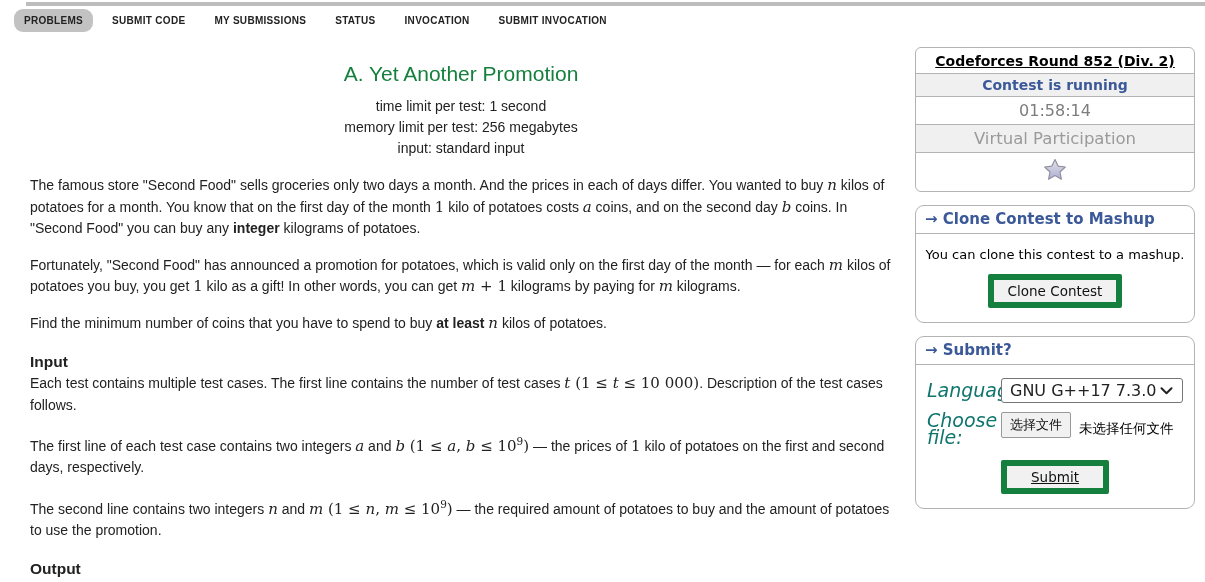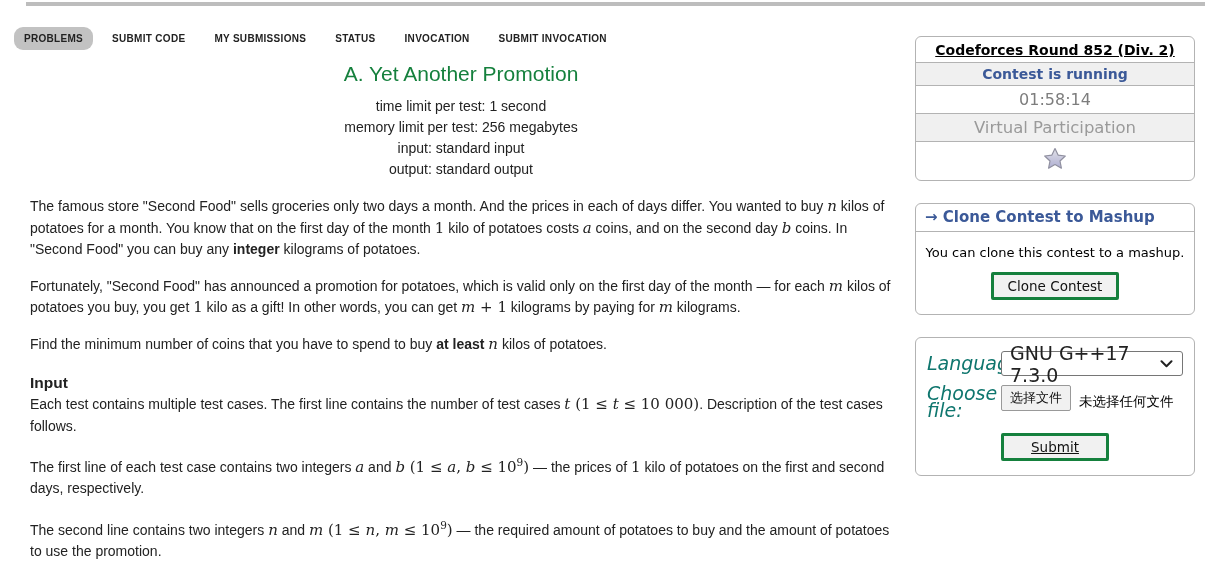--- a/index.html
+++ b/index.html
@@ -9,62 +9,62 @@
   }
   *{box-sizing:border-box;}
   html,body{margin:0;padding:0;}
   body{
     width:1205px;height:582px;position:relative;overflow:hidden;background:#fff;
     font-family:"Liberation Sans",sans-serif;color:var(--text-color);
   }
   
   .top-rule{position:absolute;left:26px;top:2px;width:1179px;height:4px;background:#bdbdbd;}
   
-  .tabs{position:absolute;left:14px;top:27px;display:flex;align-items:center;gap:9px;}
+  .tabs{position:absolute;left:14px;top:9px;display:flex;align-items:center;gap:9px;}
   .tab{font-size:10px;font-weight:bold;letter-spacing:.3px;color:#222;padding:6px 10px;
        border-radius:9px;white-space:nowrap;cursor:pointer;}
   .tab.active{background:var(--tab-active-bg);}
   
   .main{position:absolute;left:30px;top:62px;width:862px;}
   .prob-title{text-align:center;font-size:21px;font-weight:400;margin:0 0 10px;color:#15803d;}
   .limits{text-align:center;font-size:14px;line-height:21px;margin:0 0 16px;}
   .para{font-size:14px;line-height:21.5px;margin:0 0 15px;}
   .sec-h{font-size:15.5px;font-weight:bold;margin:19px 0 2px;}
   .seg-t{}
   .seg-b{font-weight:bold;}
   .seg-m{font-family:"DejaVu Serif",serif;font-style:italic;font-size:15px;line-height:1;}
   .seg-n{font-family:"DejaVu Serif",serif;font-size:15px;line-height:1;}
   sup.seg-s{font-family:"DejaVu Serif",serif;font-size:10.5px;}
   
-  .sidebar{position:absolute;left:915px;top:36px;width:280px;font-family:"DejaVu Sans",sans-serif;}
+  .sidebar{position:absolute;left:915px;top:47px;width:280px;font-family:"DejaVu Sans",sans-serif;}
   .box{border:1px solid var(--box-border);border-radius:6px;background:#fff;overflow:hidden;}
-  .box + .box{margin-top:22px;}
+  .box + .box{margin-top:13px;border-radius:9px;}
   .box-clone{margin-top:25px;}
   .crow{text-align:center;border-bottom:1px solid var(--box-border);padding:3px 6px;}
   .crow:last-child{border-bottom:none;}
   .contest-title a{font-size:14px;font-weight:bold;color:#000;text-decoration:underline;cursor:pointer;}
   .contest-status{font-size:14px;font-weight:bold;color:var(--running-blue);background:var(--row-alt-bg);}
   .contest-timer{font-size:16px;color:var(--timer-gray);padding:4px 6px;}
   .contest-mode{font-size:16.5px;color:var(--mode-gray);background:var(--row-alt-bg);padding:4px 6px;}
   .contest-star{padding:5px 6px 6px;}
   .star-btn{display:inline-block;cursor:pointer;line-height:0;}
   .box-header{font-size:15px;font-weight:bold;color:var(--caption-blue);
               padding:4px 9px 5px;border-bottom:1px solid var(--box-border);}
   .clone-text{font-size:13px;color:#000;text-align:center;padding:13px 6px 5px;}
   .btn-row{text-align:center;padding:7px 0 14px;}
   .std-btn{font-family:"DejaVu Sans",sans-serif;font-size:13.5px;color:#111;
-           background:#f1f1f1;border:3px solid #15803d;border-radius:2px;
+           background:#f1f1f1;border:6px solid #15803d;border-radius:2px;
            padding:3px 14px;cursor:pointer;}
   .submit-form{padding:13px 11px 14px;}
   .form-row{display:flex;align-items:center;margin-bottom:9px;}
   .form-row.top{align-items:flex-start;}
   .form-label{width:74px;flex:0 0 74px;font-size:19px;color:#0f766e;line-height:17px;font-style:italic;}
   .select{flex:1;height:25px;border:1px solid #767676;border-radius:3px;background:#fff;
           display:flex;align-items:center;justify-content:space-between;
-          padding:0 9px 0 8px;font-size:19px;cursor:pointer;}
+          padding:0 9px 0 8px;font-size:16px;cursor:pointer;}
   .file-btn{font-family:Liberation Mono, monospace;font-size:13px;color:#111;
             background:#f1f1f1;border:1px solid #999;border-radius:2px;
             padding:3px 8px;cursor:pointer;white-space:nowrap;}
   .file-status{font-size:13.5px;color:#000;margin-left:8px;white-space:nowrap;align-self:center;}
   .submit-row{text-align:center;margin-top:14px;}
   .submit-btn{min-width:108px;text-decoration:underline;}
 </style>
 </head>
 <body>
 
@@ -78,21 +78,20 @@
   <div class="tab">INVOCATION</div>
   <div class="tab">SUBMIT INVOCATION</div>
 </nav>
 
 <main class="main">
   <h1 class="prob-title">A. Yet Another Promotion</h1>
   <div class="limits">
     <div>time limit per test: 1 second</div>
     <div>memory limit per test: 256 megabytes</div>
     <div>input: standard input</div>
-    <div>output: standard output</div>
   </div>
 
   <p class="para"><span class="seg-t">The famous store "Second Food" sells groceries only two days a month. And the prices in each of days differ. You wanted to buy </span><span class="seg-m">n</span><span class="seg-t"> kilos of potatoes for a month. You know that on the first day of the month </span><span class="seg-n">1</span><span class="seg-t"> kilo of potatoes costs </span><span class="seg-m">a</span><span class="seg-t"> coins, and on the second day </span><span class="seg-m">b</span><span class="seg-t"> coins. In "Second Food" you can buy any </span><span class="seg-b">integer</span><span class="seg-t"> kilograms of potatoes.</span></p>
   <p class="para"><span class="seg-t">Fortunately, "Second Food" has announced a promotion for potatoes, which is valid only on the first day of the month — for each </span><span class="seg-m">m</span><span class="seg-t"> kilos of potatoes you buy, you get </span><span class="seg-n">1</span><span class="seg-t"> kilo as a gift! In other words, you can get </span><span class="seg-m">m</span><span class="seg-n"> + 1</span><span class="seg-t"> kilograms by paying for </span><span class="seg-m">m</span><span class="seg-t"> kilograms.</span></p>
   <p class="para"><span class="seg-t">Find the minimum number of coins that you have to spend to buy </span><span class="seg-b">at least</span><span class="seg-t"> </span><span class="seg-m">n</span><span class="seg-t"> kilos of potatoes.</span></p>
 
   <div class="sec-h">Input</div>
   <p class="para"><span class="seg-t">Each test contains multiple test cases. The first line contains the number of test cases </span><span class="seg-m">t</span><span class="seg-n"> (1 ≤ </span><span class="seg-m">t</span><span class="seg-n"> ≤ 10 000)</span><span class="seg-t">. Description of the test cases follows.</span></p>
   <p class="para"><span class="seg-t">The first line of each test case contains two integers </span><span class="seg-m">a</span><span class="seg-t"> and </span><span class="seg-m">b</span><span class="seg-n"> (1 ≤ </span><span class="seg-m">a</span><span class="seg-n">, </span><span class="seg-m">b</span><span class="seg-n"> ≤ 10</span><sup class="seg-s">9</sup><span class="seg-n">)</span><span class="seg-t"> — the prices of </span><span class="seg-n">1</span><span class="seg-t"> kilo of potatoes on the first and second days, respectively.</span></p>
   <p class="para"><span class="seg-t">The second line contains two integers </span><span class="seg-m">n</span><span class="seg-t"> and </span><span class="seg-m">m</span><span class="seg-n"> (1 ≤ </span><span class="seg-m">n</span><span class="seg-n">, </span><span class="seg-m">m</span><span class="seg-n"> ≤ 10</span><sup class="seg-s">9</sup><span class="seg-n">)</span><span class="seg-t"> — the required amount of potatoes to buy and the amount of potatoes to use the promotion.</span></p>
@@ -127,20 +126,21 @@
 
   <div class="box box-clone">
     <div class="box-header">→ Clone Contest to Mashup</div>
     <div class="clone-text">You can clone this contest to a mashup.</div>
     <div class="btn-row">
       <button class="std-btn">Clone Contest</button>
     </div>
   </div>
 
   <div class="box">
+    <div class="box-header">→ Submit?</div>
     <div class="submit-form">
       <div class="form-row">
         <label class="form-label">Language:</label>
         <div class="select">
           <span>GNU G++17 7.3.0</span>
           <span style="line-height:0;">
             <svg width="13" height="8" viewBox="0 0 13 8">
               <path d="M1.5 1.2l5 5 5-5" stroke="#222" stroke-width="2" fill="none" stroke-linecap="round" stroke-linejoin="round"></path>
             </svg>
           </span>

